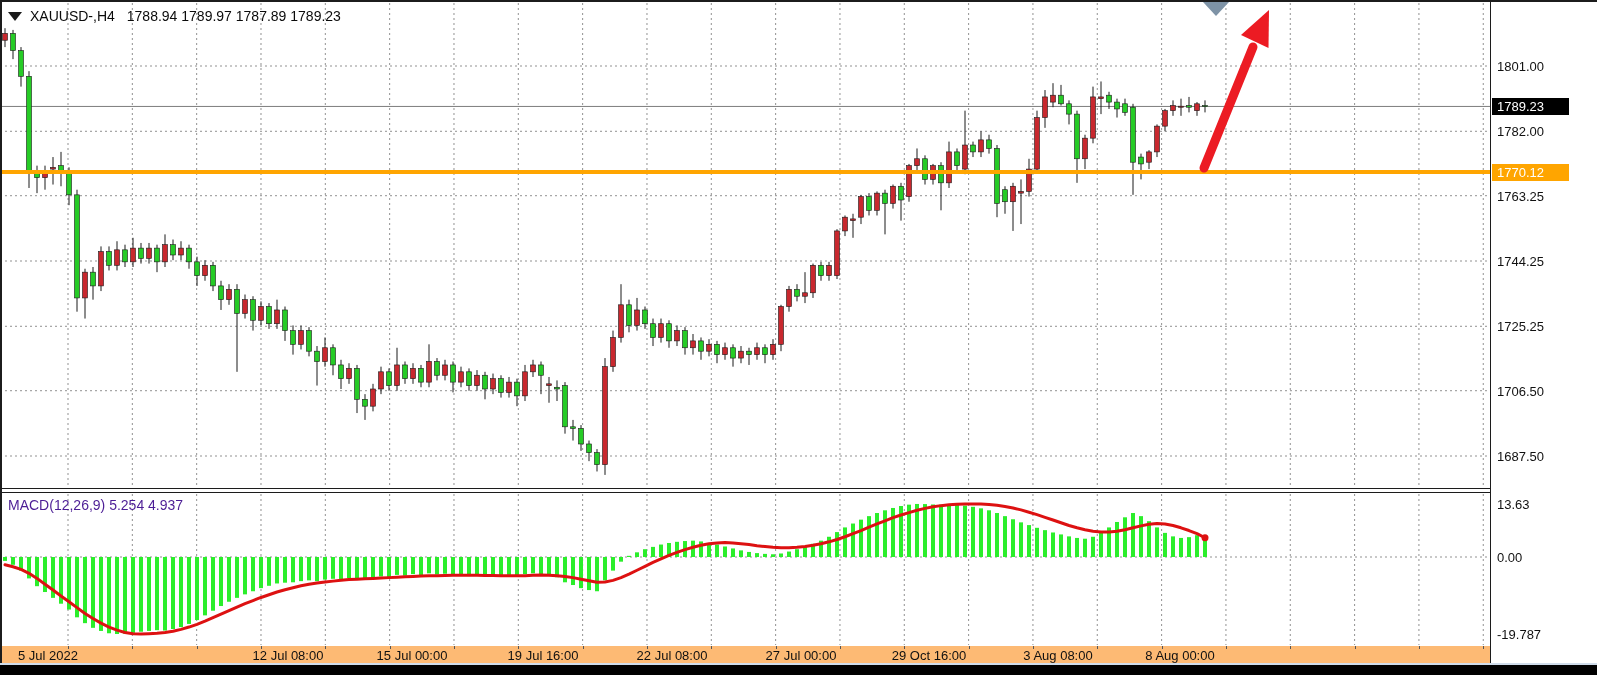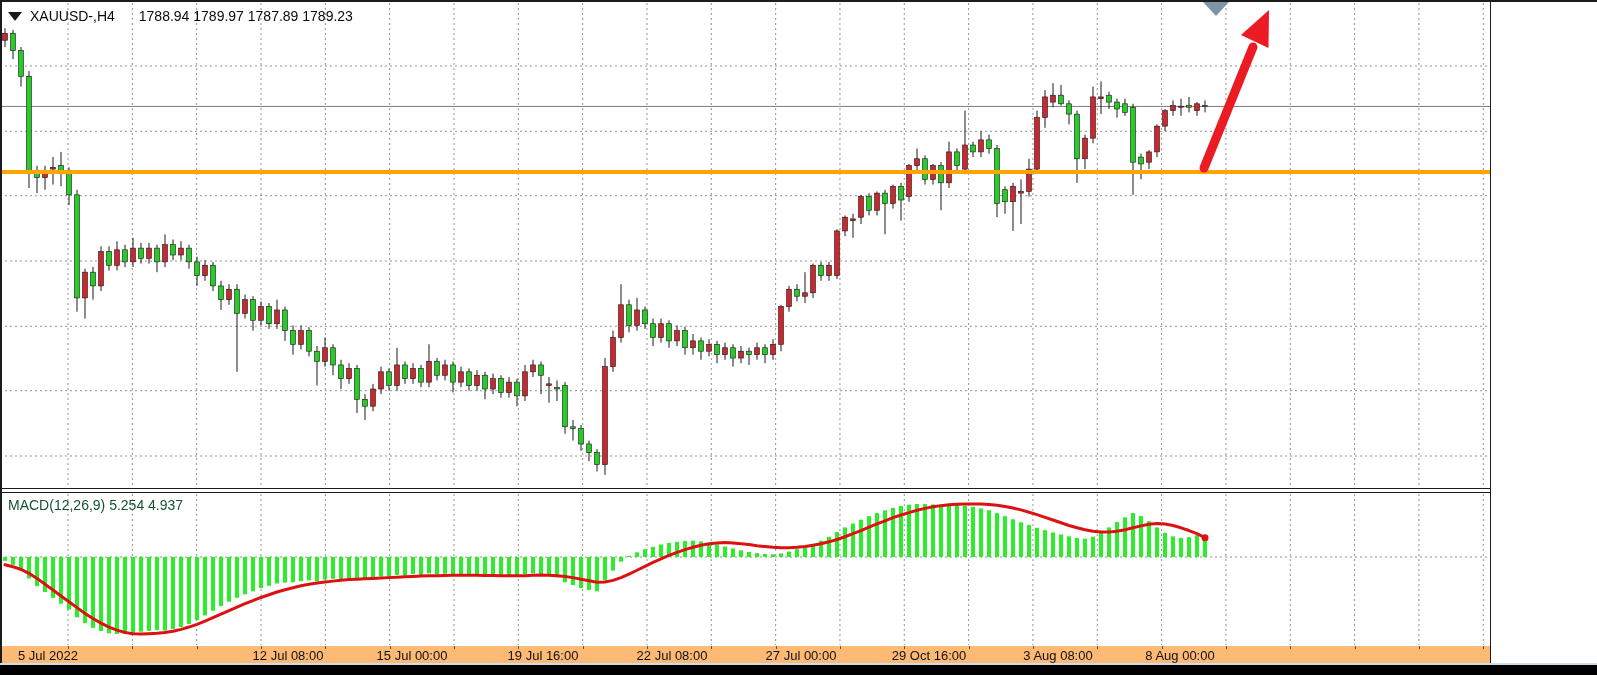--- a/index.html
+++ b/index.html
@@ -6,22 +6,22 @@
   .stage{position:relative;width:1597px;height:675px;background:#fff;overflow:hidden;padding-left:27px;}
   .chart-frame{position:absolute;left:0;top:0;width:1490px;height:664px;}
   .top-border{position:absolute;left:0;top:0;width:1597px;height:2px;background:#1c1c1c;}
   .left-border{position:absolute;left:0;top:0;width:2px;height:664px;background:#1c1c1c;}
   .right-sep{position:absolute;left:1490px;top:0;width:1px;height:664px;background:#1c1c1c;}
   .panel-main{position:absolute;left:0;top:2px;width:1490px;height:486px;border-bottom:1px solid #1c1c1c;}
   .panel-macd{position:absolute;left:0;top:492px;width:1490px;height:154px;border-top:1px solid #1c1c1c;border-bottom:1px solid #1c1c1c;}
   svg.overlay{position:absolute;left:0;top:0;}
   .symbol-label{position:absolute;left:8px;top:8px;font-size:14px;color:#0a0a0a;display:flex;align-items:center;gap:8px;}
   .symbol-label .tri{width:0;height:0;border-left:7px solid transparent;border-right:7px solid transparent;border-top:9px solid #1a1a1a;display:inline-block;}
-  .ohlc{margin-left:16px;}
-  .macd-label{position:absolute;left:8px;top:497px;font-size:14px;color:#14532d;}
+  .ohlc{margin-left:4px;}
+  .macd-label{position:absolute;left:8px;top:497px;font-size:14px;color:#4c1d95;}
   .price-scale{position:absolute;left:1491px;top:0;width:106px;height:664px;background:#fff;}
   .plabel{position:absolute;left:6px;font-size:13px;color:#111;white-space:nowrap;}
   .pmarker{position:absolute;left:1px;width:72px;height:17px;font-size:13px;line-height:17px;padding-left:5px;white-space:nowrap;}
   .pmarker.black{background:#000;color:#fff;}
   .pmarker.orange{background:#ffa500;color:#fff;}
   .time-scale{position:absolute;left:0;top:646px;width:1490px;height:18px;background:#fdba74;}
   .tlabel{position:absolute;top:2px;font-size:13px;color:#111;transform:translateX(-50%);white-space:nowrap;}
   .taskbar-line{position:absolute;left:0;top:663px;width:1597px;height:2px;background:#cfdcea;}
   .bottom-bar{position:absolute;left:0;top:665px;width:1597px;height:10px;background:#000;}
   .shift-marker{position:absolute;width:0;height:0;border-left:13px solid transparent;border-right:13px solid transparent;border-top:14px solid #7e93a6;}
@@ -573,20 +573,34 @@
 
     <div class="macd-label">
       <span>MACD(12,26,9)</span>
       <span> </span>
       <span>5.254 4.937</span>
     </div>
 
     <div class="shift-marker" style="left:1203px;top:2px;"></div>
   </div>
 
+  <div class="price-scale" id="price-scale">
+      <div class="plabel" style="top:59px;">1801.00</div>
+      <div class="plabel" style="top:124.2863436123348px;">1782.00</div>
+      <div class="plabel" style="top:188.7136563876652px;">1763.25</div>
+      <div class="plabel" style="top:254px;">1744.25</div>
+      <div class="plabel" style="top:319.2863436123348px;">1725.25</div>
+      <div class="plabel" style="top:383.7136563876652px;">1706.50</div>
+      <div class="plabel" style="top:449px;">1687.50</div>
+      <div class="plabel" style="top:496.95961995249405px;">13.63</div>
+      <div class="plabel" style="top:550px;">0.00</div>
+      <div class="plabel" style="top:627px;">-19.787</div>
+      <div class="pmarker black" style="top:97.94317180616734px;">1789.23</div>
+      <div class="pmarker orange" style="top:163.60748898678452px;">1770.12</div>
+    </div>
   <div class="time-scale" id="time-scale">
       <div class="tlabel" style="left: 48px;">5 Jul 2022</div>
       <div class="tlabel" style="left: 163px; margin-top: 24px;">7 Jul 16:00</div>
       <div class="tlabel" style="left: 288px;">12 Jul 08:00</div>
       <div class="tlabel" style="left: 412px;">15 Jul 00:00</div>
       <div class="tlabel" style="left: 543px;">19 Jul 16:00</div>
       <div class="tlabel" style="left: 672px;">22 Jul 08:00</div>
       <div class="tlabel" style="left: 801px;">27 Jul 00:00</div>
       <div class="tlabel" style="left: 929px;">29 Oct 16:00</div>
       <div class="tlabel" style="left: 1058px;">3 Aug 08:00</div>

